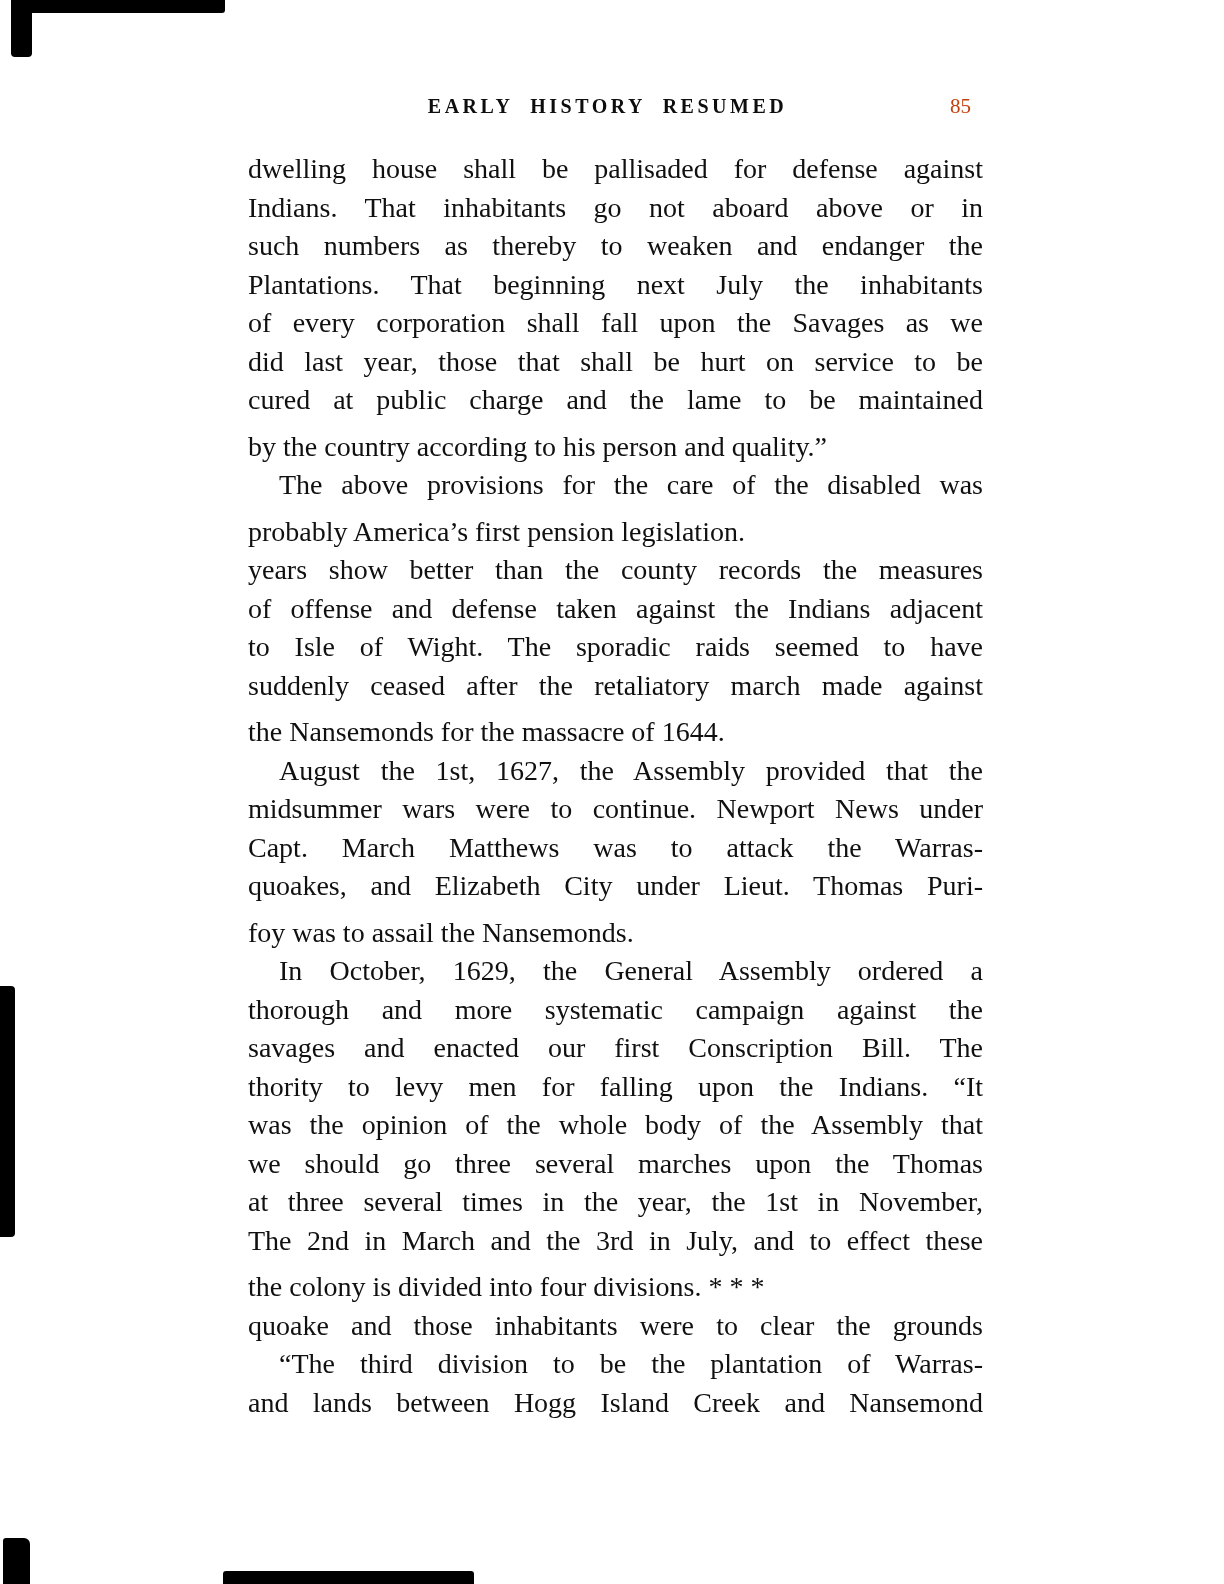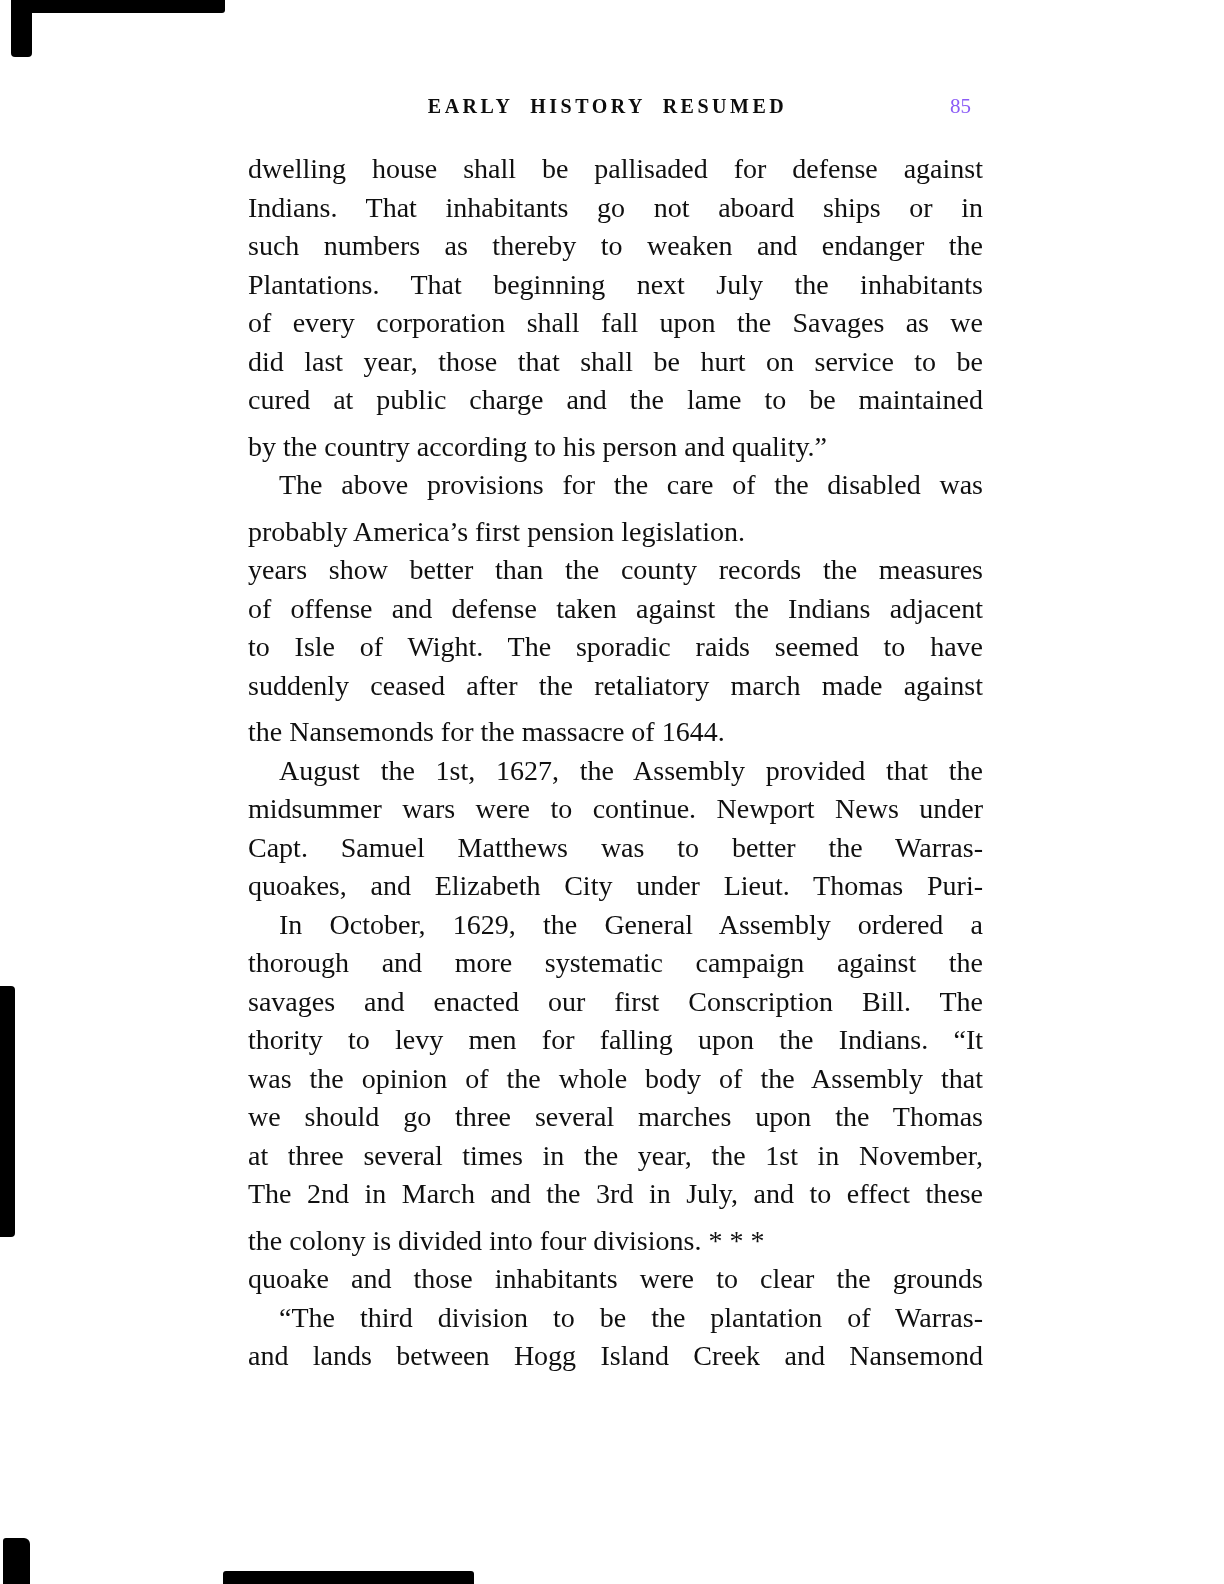--- a/index.html
+++ b/index.html
@@ -46,21 +46,21 @@
     line-height: 28px;
     color: #0d0d0d;
   }
   .page-number {
     position: absolute;
     right: 4px;
     top: 0;
     font-size: 21px;
     font-weight: 400;
     line-height: 28px;
-    color: #8b5cf6;
+    color: #c2410c;
   }
 
   
   .body-text {
     position: absolute;
     left: 248px;
     top: 150px;
     width: 735px;
   }
   .line {
@@ -90,38 +90,39 @@
   <div class="artifact artifact-bottom-left"></div>
   <div class="artifact artifact-bottom-edge-bar"></div>
 
   <div class="header">
     <span class="running-title">EARLY HISTORY RESUMED</span>
     <span class="page-number">85</span>
   </div>
 
   <div class="body-text" id="body-text">
       <div class="line">dwelling house shall be pallisaded for defense against</div>
-      <div class="line">Indians. That inhabitants go not aboard ships or in</div>
+      <div class="line">Indians. That inhabitants go not aboard above or in</div>
       <div class="line">such numbers as thereby to weaken and endanger the</div>
       <div class="line">Plantations. That beginning next July the inhabitants</div>
       <div class="line">of every corporation shall fall upon the Savages as we</div>
       <div class="line">did last year, those that shall be hurt on service to be</div>
       <div class="line">cured at public charge and the lame to be maintained</div>
       <div class="line end">by the country according to his person and quality.”</div>
       <div class="line indent">The above provisions for the care of the disabled was</div>
       <div class="line end">probably America’s first pension legislation.</div>
       <div class="line">years show better than the county records the measures</div>
       <div class="line">of offense and defense taken against the Indians adjacent</div>
       <div class="line">to Isle of Wight. The sporadic raids seemed to have</div>
       <div class="line">suddenly ceased after the retaliatory march made against</div>
       <div class="line end">the Nansemonds for the massacre of 1644.</div>
       <div class="line indent">August the 1st, 1627, the Assembly provided that the</div>
       <div class="line">midsummer wars were to continue. Newport News under</div>
-      <div class="line">Capt. Samuel Matthews was to better the Warras-</div>
+      <div class="line">Capt. March Matthews was to attack the Warras-</div>
       <div class="line">quoakes, and Elizabeth City under Lieut. Thomas Puri-</div>
+      <div class="line end">foy was to assail the Nansemonds.</div>
       <div class="line indent">In October, 1629, the General Assembly ordered a</div>
       <div class="line">thorough and more systematic campaign against the</div>
       <div class="line">savages and enacted our first Conscription Bill. The</div>
       <div class="line">thority to levy men for falling upon the Indians. “It</div>
       <div class="line">was the opinion of the whole body of the Assembly that</div>
       <div class="line">we should go three several marches upon the Thomas</div>
       <div class="line">at three several times in the year, the 1st in November,</div>
       <div class="line">The 2nd in March and the 3rd in July, and to effect these</div>
       <div class="line end">the colony is divided into four divisions. * * *</div>
       <div class="line">quoake and those inhabitants were to clear the grounds</div>

